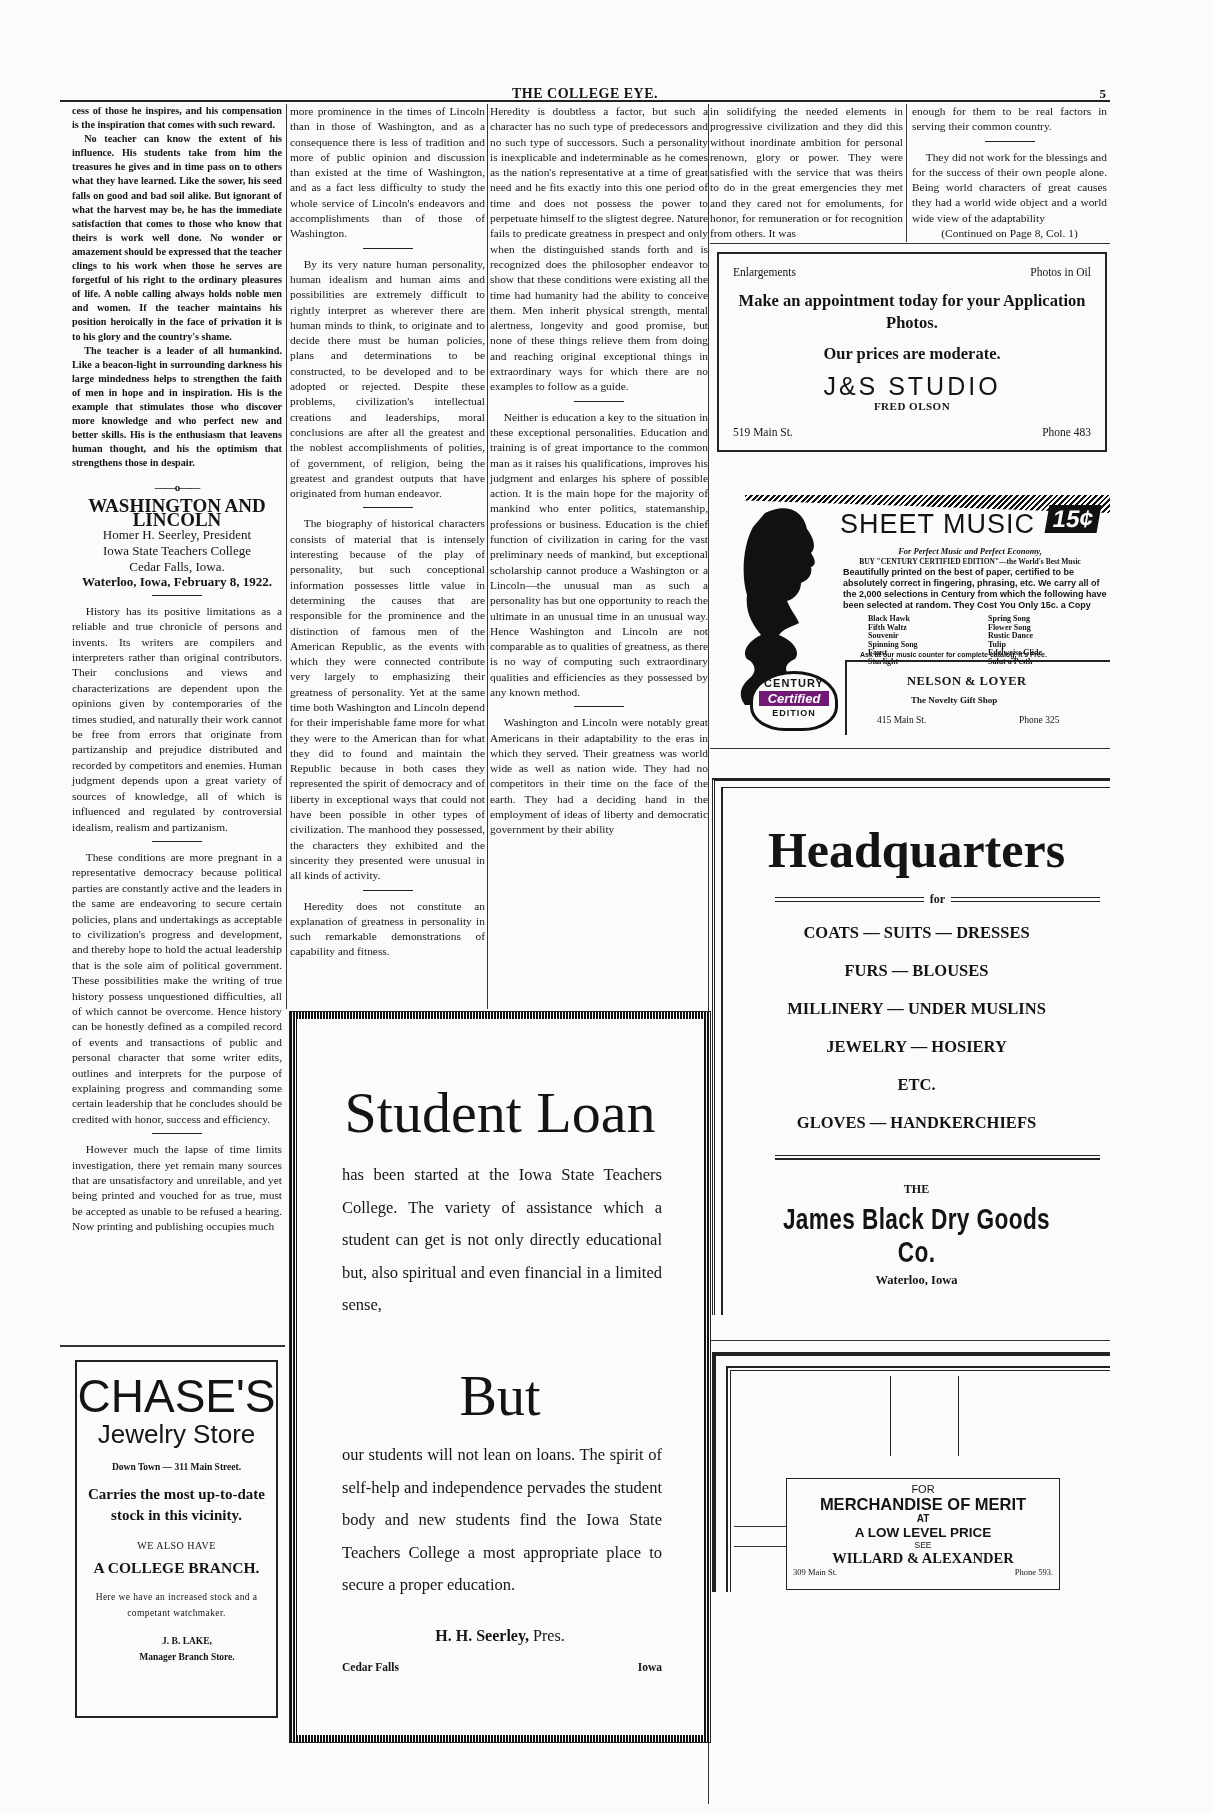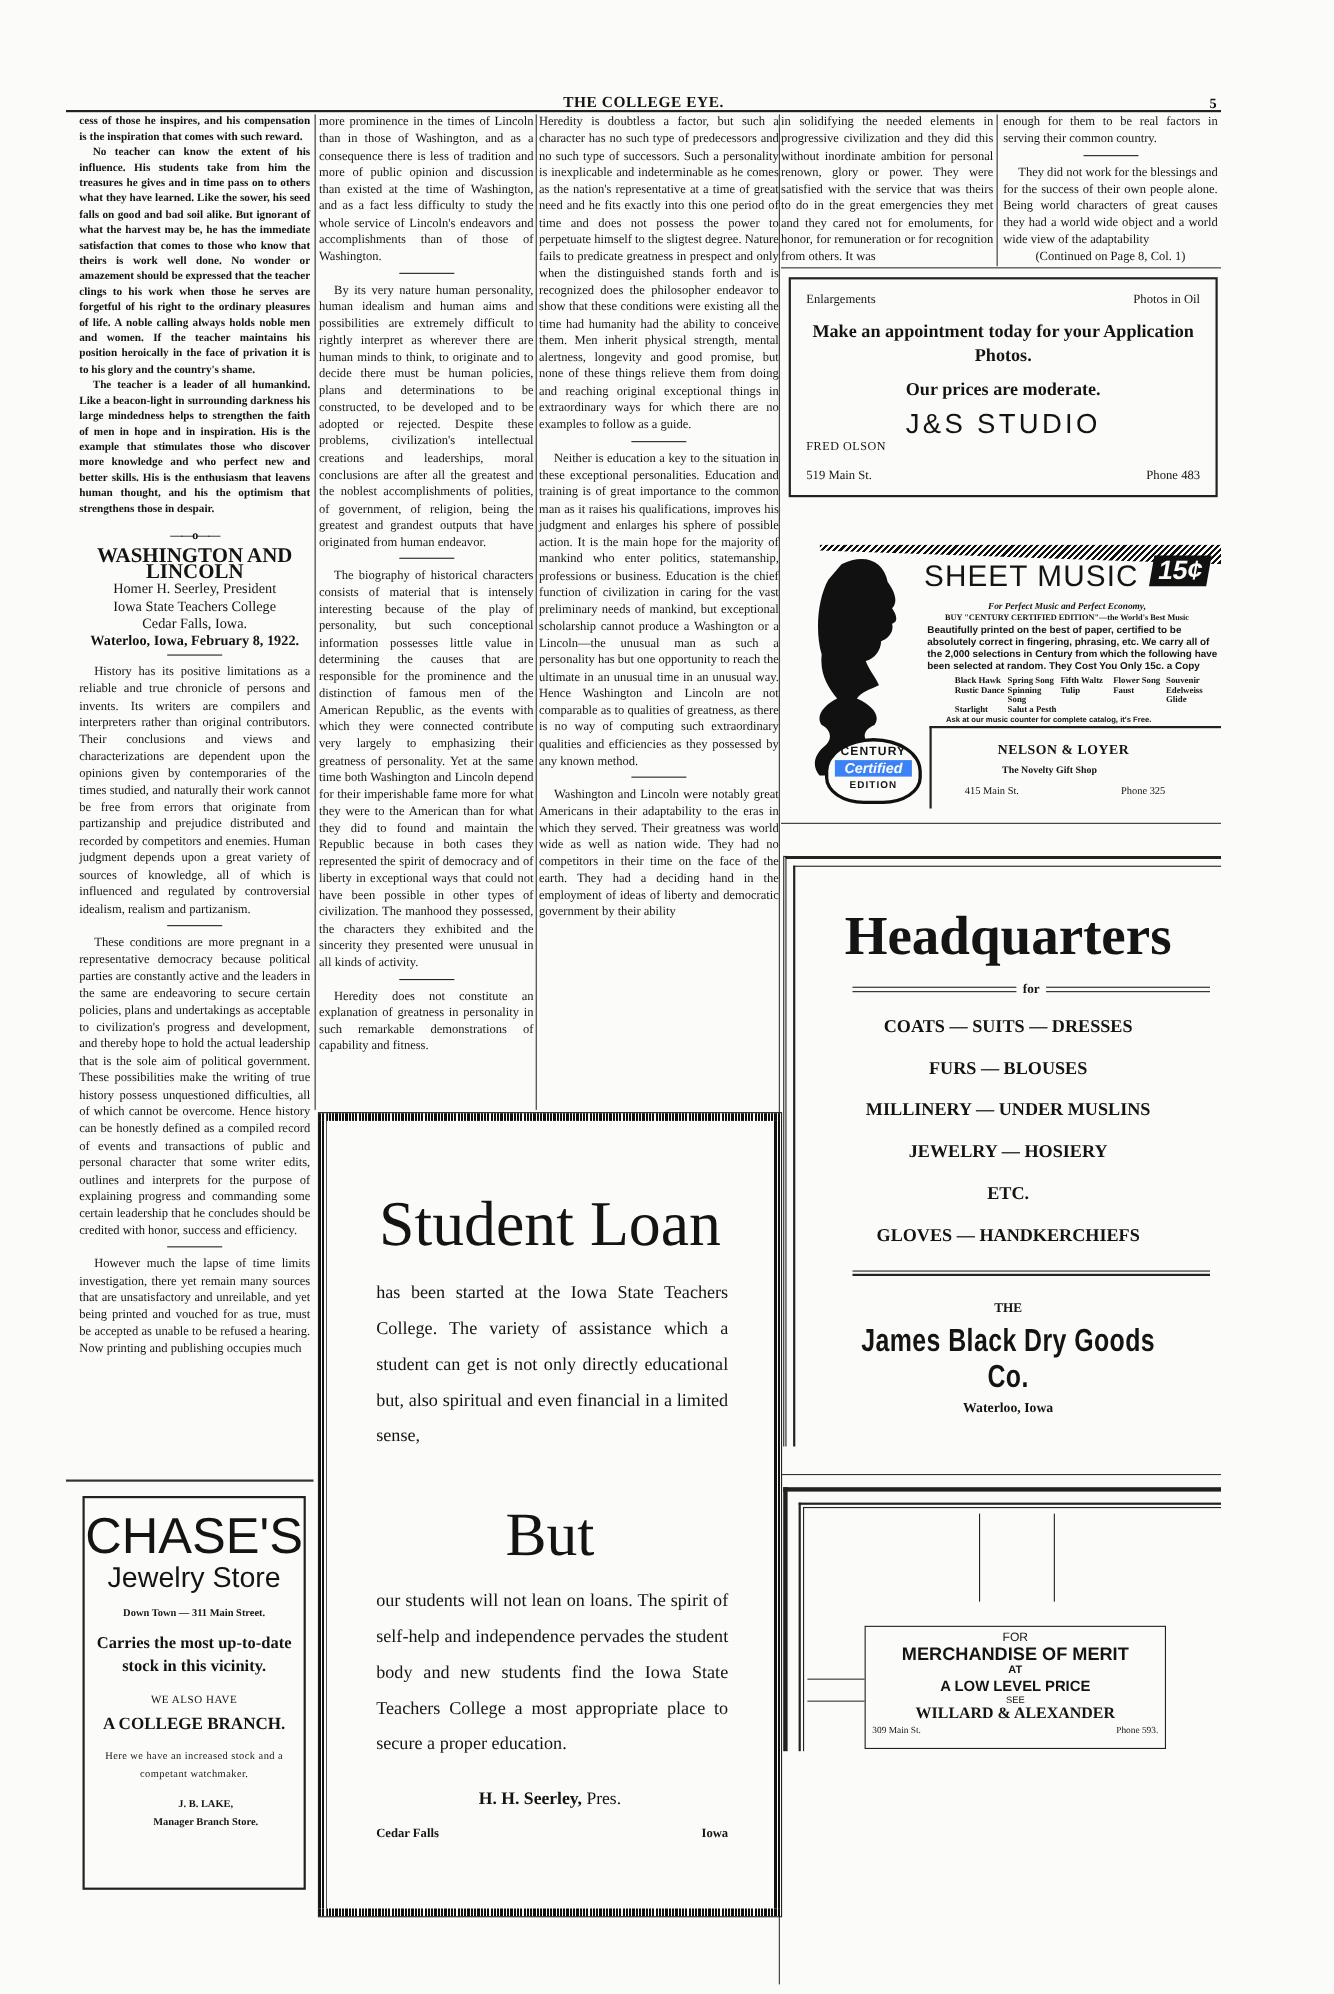--- a/index.html
+++ b/index.html
@@ -32,40 +32,40 @@
   .chase .t4 { font-size: 15px; font-weight: bold; line-height: 21px; margin-top: 12px; }
   .chase .t5 { font-size: 10px; margin-top: 14px; letter-spacing: 0.5px; }
   .chase .t6 { font-size: 15.5px; font-weight: bold; margin-top: 8px; }
   .chase .t7 { font-size: 9.5px; line-height: 16px; margin-top: 12px; letter-spacing: 0.4px; }
   .chase .t8 { font-size: 9.5px; font-weight: bold; line-height: 16px; margin-top: 12px; padding-left: 21px; }
   .studio { left: 717px; top: 252px; width: 390px; height: 200px; border: 2px solid #222; padding: 12px 14px; }
   .studio .row { display: flex; justify-content: space-between; font-size: 11.5px; }
   .studio .big { text-align: center; font-size: 16.5px; font-weight: bold; margin-top: 12px; line-height: 22px; }
   .studio .mid { text-align: center; font-size: 16.5px; font-weight: bold; margin-top: 10px; }
   .studio .name { text-align: center; font-family: "Liberation Sans", sans-serif; font-size: 25px; letter-spacing: 3px; margin-top: 8px; line-height: 28px; }
-  .studio .sub { text-align: left; font-size: 11px; margin-top: 0; letter-spacing: 0.5px; }
+  .studio .sub { text-align: center; font-size: 11px; margin-top: 0; letter-spacing: 0.5px; font-weight: bold; }
   .studio .foot { margin-top: 14px; }
   .music { left: 735px; top: 495px; width: 375px; height: 240px; }
   .silhouette { position: absolute; left: 0; top: 0; width: 95px; height: 240px; }
   .banner { position: absolute; left: 10px; top: 0; width: 365px; height: 18px; background: repeating-linear-gradient(135deg,#111 0 2px,#fbfbf9 2px 4px); clip-path: polygon(0 0,100% 0,100% 100%,0 30%); }
   .music .title { position: absolute; left: 105px; top: 14px; font-family: "Liberation Sans", sans-serif; font-size: 27px; font-weight: normal; letter-spacing: 1px; }
   .music .price { position: absolute; left: 312px; top: 10px; background: #111; color: #fbfbf9; font-family: "Liberation Sans", sans-serif; font-weight: bold; font-size: 24px; padding: 0 6px; transform: skewX(-10deg); }
   .music .l1 { position: absolute; left: 95px; top: 51px; width: 280px; text-align: center; font-size: 8.5px; font-weight: bold; font-style: italic; }
   .music .l2 { position: absolute; left: 95px; top: 62px; width: 280px; text-align: center; font-size: 7.5px; font-weight: bold; }
   .music .body { position: absolute; left: 108px; top: 72px; width: 268px; font-size: 9px; line-height: 11px; font-weight: bold; font-family: "Liberation Sans", sans-serif; }
-  .music .songs { position: absolute; left: 133px; top: 120px; width: 240px; display: grid; grid-template-columns: 1fr 1fr 1fr 1fr 1fr; font-size: 8px; line-height: 8.5px; font-weight: bold; }
+  .music .songs { position: absolute; left: 133px; top: 120px; width: 240px; display: grid; grid-template-columns: 1fr 1fr; font-size: 8px; line-height: 8.5px; font-weight: bold; }
   .music .ask { position: absolute; left: 125px; top: 156px; width: 250px; font-size: 7px; font-weight: bold; font-family: "Liberation Sans", sans-serif; }
   .music .shopbox { position: absolute; left: 110px; top: 165px; width: 265px; height: 75px; border-top: 2px solid #222; border-left: 2px solid #222; }
   .music .shop1 { position: absolute; left: 60px; top: 12px; font-size: 12.5px; font-weight: bold; letter-spacing: 0.5px; }
   .music .shop2 { position: absolute; left: 64px; top: 33px; font-size: 9px; font-weight: bold; }
   .music .shop3 { position: absolute; left: 30px; top: 53px; font-size: 9.5px; }
   .music .shop4 { position: absolute; left: 172px; top: 53px; font-size: 9.5px; }
   .badge { position: absolute; left: 15px; top: 176px; width: 88px; height: 60px; border: 3px solid #111; border-radius: 50% 50% 40% 40%; background: #fbfbf9; text-align: center; font-family: "Liberation Sans", sans-serif; font-weight: bold; }
   .badge .b1 { font-size: 11px; margin-top: 3px; letter-spacing: 1px; }
-  .badge .b2 { font-size: 13px; font-style: italic; background: #3b82f6; color: #fbfbf9; margin: 2px 6px; }
+  .badge .b2 { font-size: 13px; font-style: italic; background: #701a75; color: #fbfbf9; margin: 2px 6px; }
   .badge .b3 { font-size: 9px; letter-spacing: 1px; }
   .hq { left: 712px; top: 778px; width: 398px; height: 537px; border-left: 3px double #222; border-top: 3px solid #222; }
   .hq-inner { position: absolute; left: 6px; top: 6px; right: 0; bottom: 0; border-left: 2px solid #222; border-top: 1px solid #222; text-align: center; }
   .hq .h { font-size: 50px; font-weight: bold; margin-top: 34px; line-height: 56px; font-family: "Liberation Serif", serif; }
   .hq .for { display: flex; align-items: center; margin: 14px 10px 0 52px; font-size: 12px; font-weight: bold; }
   .hq .for .dl { flex: 1; height: 5px; border-top: 1px solid #222; border-bottom: 1px solid #222; }
   .hq .for span { padding: 0 6px; }
   .hq .item { font-size: 16.5px; font-weight: bold; margin-top: 14px; line-height: 24px; }
   .hq .sep { margin: 20px 10px 0 52px; height: 5px; border-top: 1px solid #222; border-bottom: 2px solid #222; }
   .hq .the { font-size: 12px; font-weight: bold; margin-top: 22px; }

